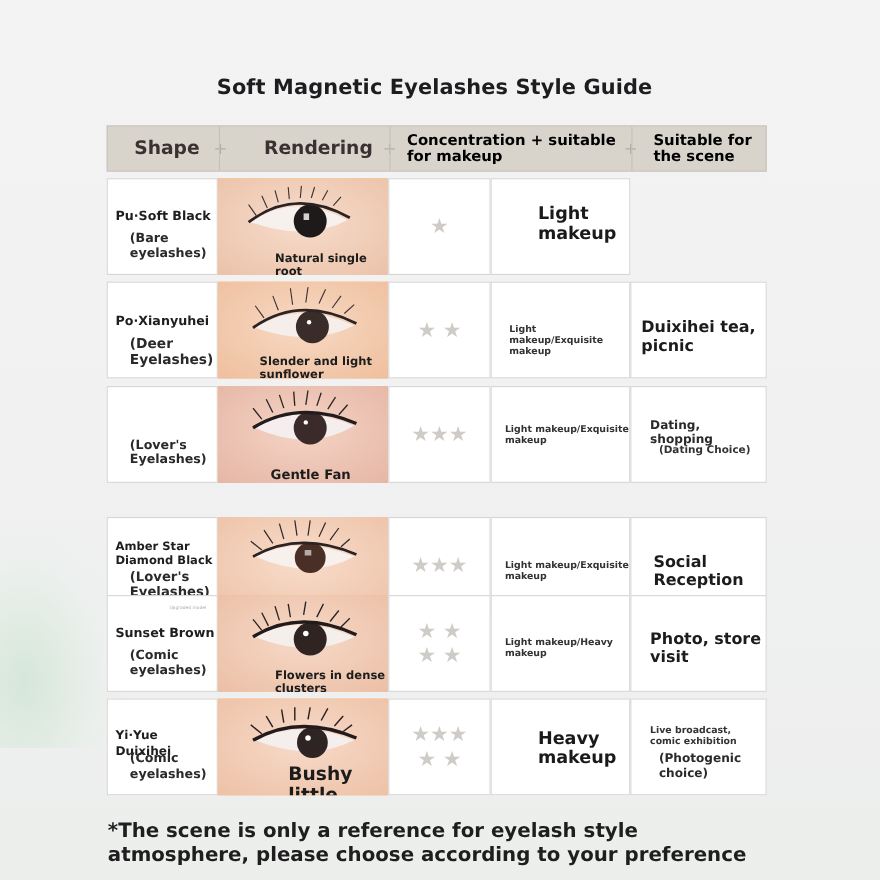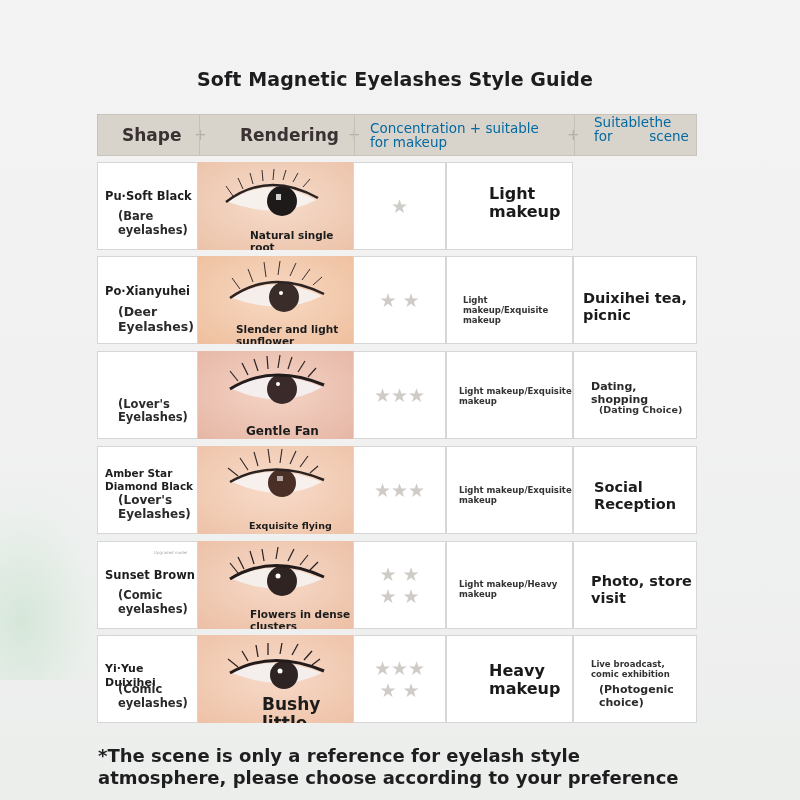--- a/index.html
+++ b/index.html
@@ -17,21 +17,21 @@
   .title {
     position: absolute; left: 0; width: 790px; top: 68px; text-align: center;
     font-size: 19px; font-weight: bold; color: #1d1d1f; letter-spacing: 0.1px;
   }
   .header {
     position: absolute; left: 97px; top: 114px; width: 600px; height: 42px;
     background: #d8d4cc; border: 1px solid #c8c4bb;
   }
   .hcell { position: absolute; top: 0; height: 40px; display: flex; align-items: center; color: #3a3232; font-weight: bold; }
   .hcell.big { font-size: 17px; }
-  .hcell.small { font-size: 13.5px; line-height: 14px; font-weight: normal; color: #0369a1; }
+  .hcell.small { font-size: 13.5px; line-height: 14px; font-weight: bold; color: #000000; }
   .hdiv { position: absolute; top: 0; width: 1px; height: 40px; background: #c6c1b8; }
   .plus { position: absolute; top: 11px; font-size: 15px; color: #b3aea6; font-weight: normal; }
 
   .row { position: absolute; left: 97px; width: 600px; height: 90px; }
   .cell { position: absolute; top: 0; height: 88px; background: #fff; border: 1px solid #d6d6d6; }
   .c-shape { left: 0; width: 101px; }
   .c-img { left: 101px; width: 155px; background: #fdba74; border: none; overflow: hidden; }
   .c-stars { left: 256px; width: 93px; display: flex; flex-direction: column; align-items: center; justify-content: center; }
   .c-makeup { left: 349px; width: 127px; }
   .c-scene { left: 476px; width: 124px; }
@@ -73,21 +73,21 @@
   <div class="hdiv" style="left:101px;"></div>
   <div class="hcell big" style="left:142px;">Rendering</div>
   <span class="plus" style="left:250px;">+</span>
   <div class="hdiv" style="left:256px;"></div>
   <div class="hcell small" style="left:272px; flex-direction:column; align-items:flex-start; justify-content:center;">
     <span>Concentration + suitable</span>
     <span>for makeup</span>
   </div>
   <span class="plus" style="left:469px;">+</span>
   <div class="hdiv" style="left:476px;"></div>
-  <div class="hcell small" style="left:496px; flex-direction:row; align-items:flex-start; justify-content:center;">
+  <div class="hcell small" style="left:496px; flex-direction:column; align-items:flex-start; justify-content:center;">
     <span>Suitable for</span>
     <span>the scene</span>
   </div>
 </div>
 
 <div class="row" style="top:162px;">
   <div class="cell c-shape">
     <div class="shape-name" style="top:26px;">Pu·Soft Black</div>
     <div class="shape-sub" style="left:20px; top:46px;">
       <div>(Bare</div>
@@ -228,21 +228,21 @@
       <div>Light makeup/Exquisite</div>
       <div>makeup</div>
     </div>
   </div>
   <div class="cell c-scene">
     <div class="sc-main" style="left:17px; top:28px;">Dating, shopping</div>
     <div class="sc-sub" style="left:25px; top:52px;">(Dating Choice)</div>
   </div>
 </div>
 
-<div class="row" style="top:446px;border-radius:17px;">
+<div class="row" style="top:470px;border-radius:17px;">
   <div class="cell c-shape">
     <div class="shape-name" style="top:20px; font-size:10.5px; line-height:13px;">
       <div>Amber Star</div>
       <div>Diamond Black</div>
     </div>
     <div class="shape-sub" style="left:20px; top:46px; font-size:12px; line-height:14px;">
       <div>(Lover's</div>
       <div>Eyelashes)</div>
     </div>
   </div>

